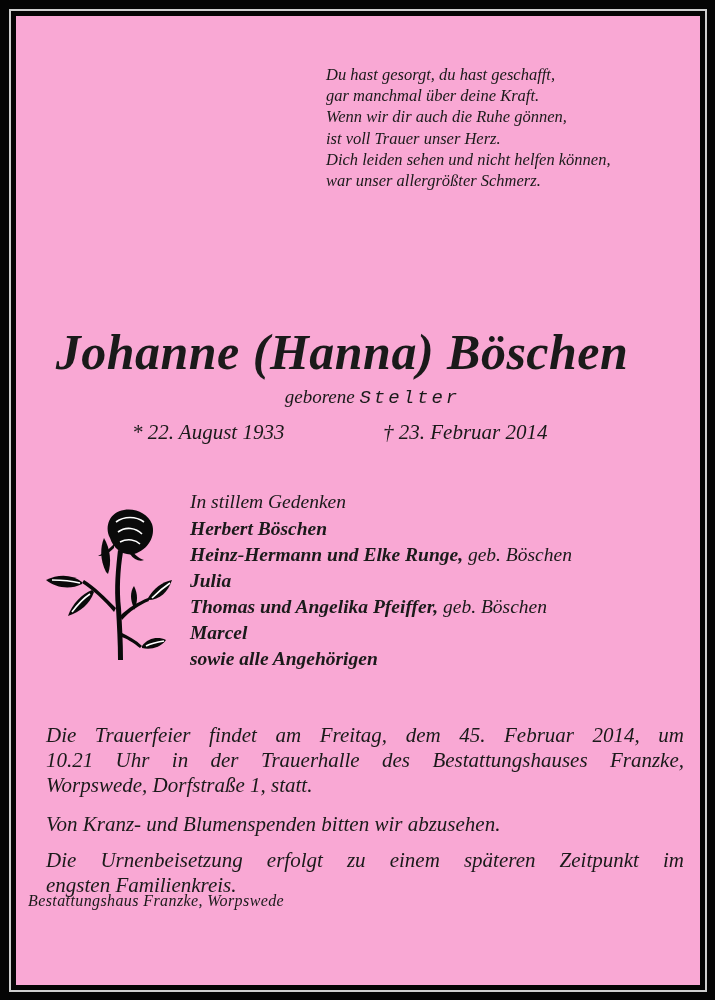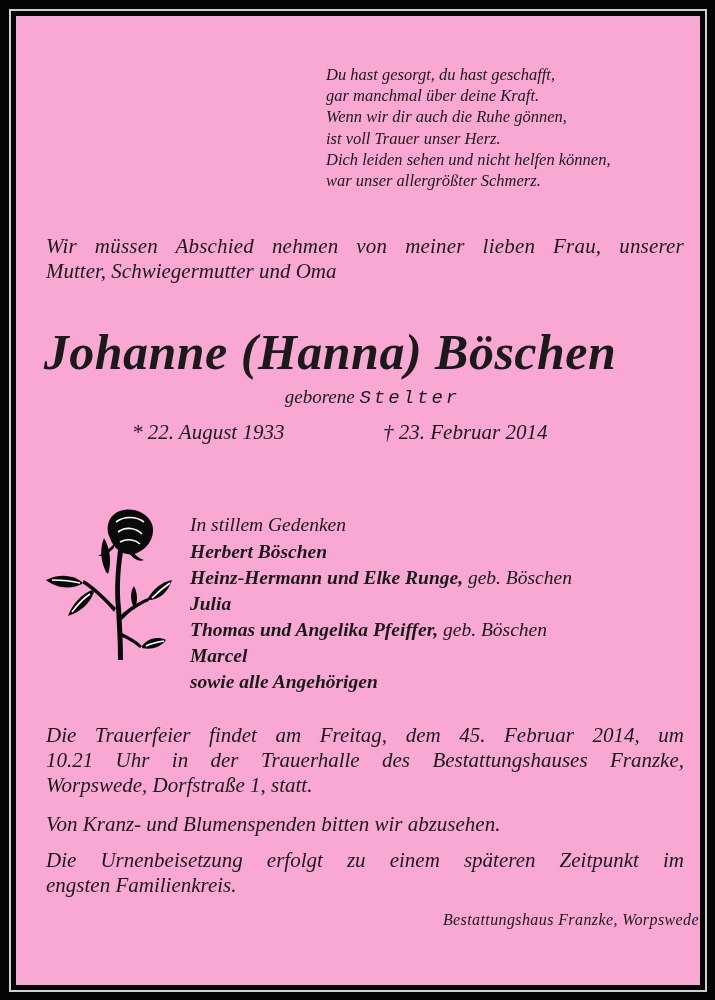--- a/index.html
+++ b/index.html
@@ -6,53 +6,49 @@
   body { width:715px; height:1000px; background:#000; position:relative; overflow:hidden;
          font-family:"Liberation Serif", serif; color:#1a1a1a; }
   .frame-outer { position:absolute; left:0; top:0; width:715px; height:1000px; background:#050505; }
   .frame-line { position:absolute; left:9px; top:9px; right:8px; bottom:8px; border:2px solid #cfcfcf; box-sizing:border-box; }
   .frame-inner { position:absolute; left:11px; top:11px; right:10px; bottom:10px; background:#050505; }
   .page { position:absolute; left:16px; top:16px; right:15px; bottom:15px; background:#f9a8d4; }
   .poem { position:absolute; left:310px; top:48px; font-size:16.5px; line-height:21.2px; font-style:italic; }
   .poem div { white-space:nowrap; }
   .intro { position:absolute; left:30px; top:218px; width:638px; font-size:21px; line-height:25px; font-style:italic; }
   .intro .l1 { display:block; text-align:justify; text-align-last:justify; white-space:nowrap; letter-spacing:0.2px; }
-  .name { position:absolute; left:0; width:628px; top:307px; text-align:center; font-size:50px; font-weight:bold; font-style:italic; letter-spacing:0.5px; }
+  .name { position:absolute; left:12px; width:628px; top:307px; text-align:center; font-size:50px; font-weight:bold; font-style:italic; letter-spacing:0.5px; }
   .born { position:absolute; left:0; width:683px; top:370px; text-align:center; font-size:19px; font-style:italic; padding-left:30px; box-sizing:border-box; }
   .born .spaced { letter-spacing:3px;font-family:Liberation Mono, monospace; }
   .dates { position:absolute; top:404px; font-size:21px; font-style:italic; white-space:nowrap; }
   .rose { position:absolute; left:28px; top:492px; width:128px; height:152px; }
   .mourners { position:absolute; left:174px; top:473px; font-size:19.5px; line-height:26px; font-style:italic; white-space:nowrap; }
   .mourners .b { font-weight:bold; }
   .para { position:absolute; left:30px; width:638px; font-size:21px; line-height:25px; font-style:italic; }
   .para .j { display:block; text-align:justify; text-align-last:justify; white-space:nowrap; }
-  .footer { position:absolute; left:0; width:683px; top:895px; text-align:right; font-size:16px; font-style:italic; letter-spacing:0.4px; padding-left:12px; box-sizing:border-box; }
+  .footer { position:absolute; left:0; width:683px; top:876px; text-align:left; font-size:16px; font-style:italic; letter-spacing:0.4px; padding-left:12px; box-sizing:border-box; }
 </style>
 </head>
 <body>
 
 <div class="frame-outer"></div>
 <div class="frame-line"></div>
 <div class="frame-inner"></div>
 
 <div class="page">
 
   <div class="poem">
     <div>Du hast gesorgt, du hast geschafft,</div>
     <div>gar manchmal über deine Kraft.</div>
     <div>Wenn wir dir auch die Ruhe gönnen,</div>
     <div>ist voll Trauer unser Herz.</div>
     <div>Dich leiden sehen und nicht helfen können,</div>
     <div>war unser allergrößter Schmerz.</div>
   </div>
 
-  <div class="intro">
-    <span class="l1">Wir müssen Abschied nehmen von meiner lieben Frau, unserer</span>
-    <span>Mutter, Schwiegermutter und Oma</span>
-  </div>
 
   <div class="name">Johanne (Hanna) Böschen</div>
 
   <div class="born">
     <span>geborene</span>
     <span class="spaced">Stelter</span>
   </div>
 
   <div class="dates" style="left:116px;">* 22. August 1933</div>
   <div class="dates" style="left:367px;">† 23. Februar 2014</div>
@@ -90,21 +86,21 @@
       <path d="M74 24 C82 18 92 20 98 26"></path>
       <path d="M76 34 C84 30 92 32 96 36"></path>
       <path d="M8 72 C18 72 28 73 36 75"></path>
       <path d="M28 104 C34 96 40 90 46 86"></path>
       <path d="M108 90 C114 84 120 79 126 75"></path>
       <path d="M102 138 C108 135 114 134 120 133"></path>
     </g>
   </svg>
 
   <div class="mourners">
-    <div style="margin-bottom:1px;margin-top:23px;">In stillem Gedenken</div>
+    <div style="margin-bottom:1px;">In stillem Gedenken</div>
     <div><span class="b">Herbert Böschen</span><span></span></div>
     <div><span class="b">Heinz-Hermann und Elke Runge,</span><span> geb. Böschen</span></div>
     <div><span class="b">Julia</span><span></span></div>
     <div><span class="b">Thomas und Angelika Pfeiffer,</span><span> geb. Böschen</span></div>
     <div><span class="b">Marcel</span><span></span></div>
     <div><span class="b">sowie alle Angehörigen</span><span></span></div>
   </div>
 
   <div class="para" style="top:707px;">
     <span class="j">Die Trauerfeier findet am Freitag, dem 45. Februar 2014, um</span>

